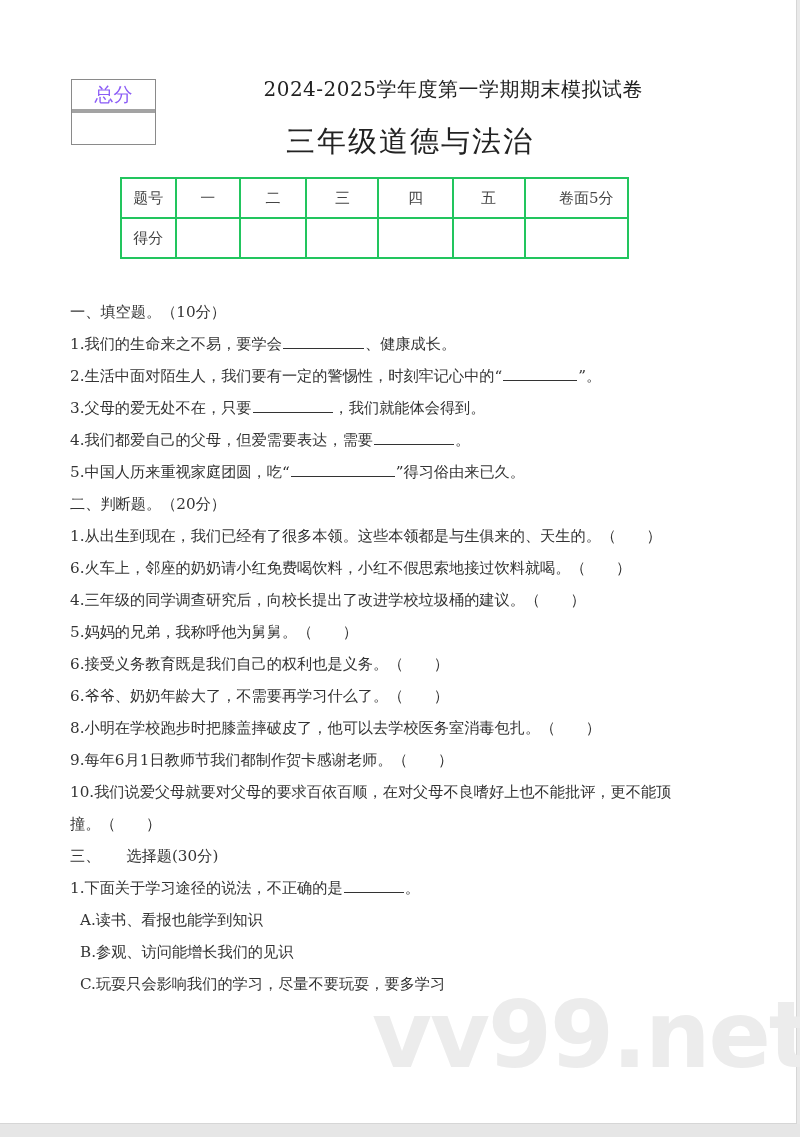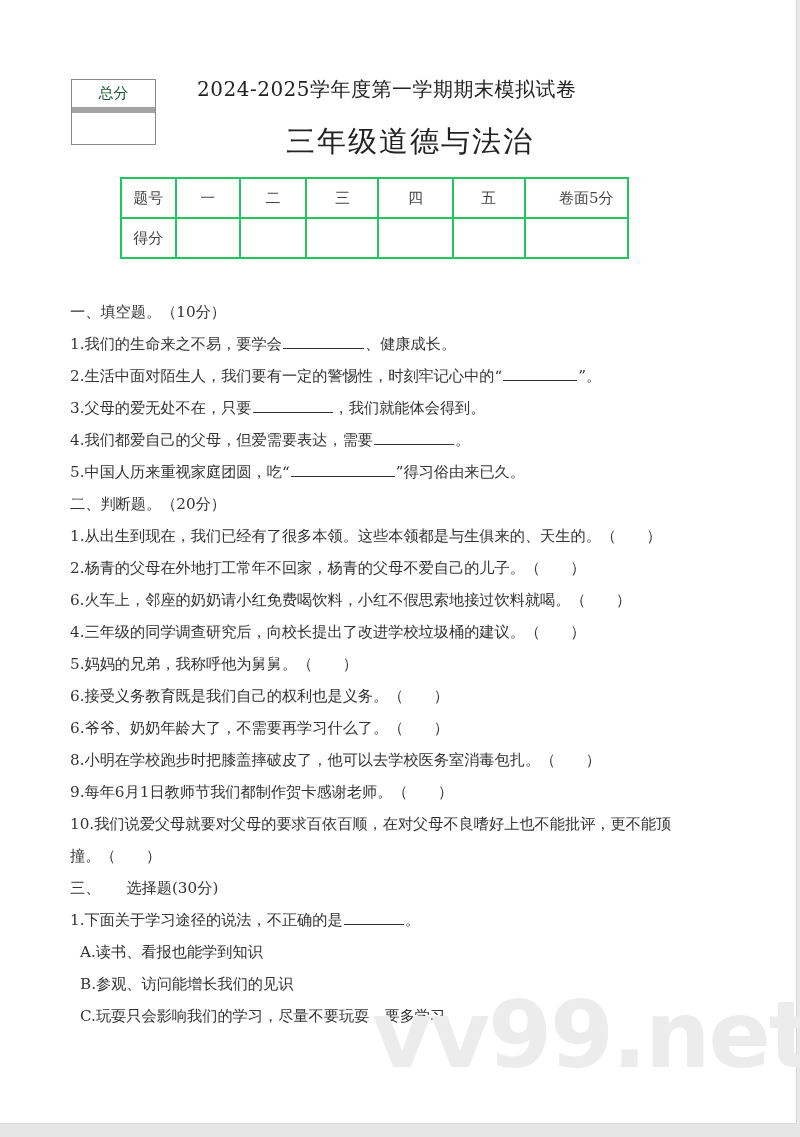--- a/index.html
+++ b/index.html
@@ -38,37 +38,37 @@
       position: absolute;
       left: 71px;
       top: 79px;
       width: 85px;
       height: 66px;
       border: 1px solid #8a8a8a;
       box-sizing: border-box;
     }
     .total-box .cell-top {
       height: 33px;
-      border-bottom: 6px solid #a3a3a3;
+      border-bottom: 4px solid #a3a3a3;
       box-sizing: border-box;
       display: flex;
       align-items: center;
       justify-content: center;
-      font-size: 15px;
-      color: #14532d;
+      font-size: 19px;
+      color: #8b5cf6;
     }
     .total-box .cell-bottom {
       height: 31px;
     }
     .exam-title {
       position: absolute;
-      left: 197px;
+      left: 213px;
       top: 76px;
       width: 430px;
-      text-align: left;
+      text-align: right;
       font-size: 20px;
       color: #222;
       letter-spacing: 0.5px;
     }
     .subject-title {
       position: absolute;
       left: 250px;
       top: 122px;
       width: 320px;
       text-align: center;
@@ -195,21 +195,20 @@
     </div>
     <div class="line">
       <span>4.我们都爱自己的父母，但爱需要表达，需要</span><span class="blank" style="width:80px"></span><span>。</span>
     </div>
     <div class="line">
       <span>5.中国人历来重视家庭团圆，吃“</span><span class="blank" style="width:104px"></span><span>”得习俗由来已久。</span>
     </div>
 
     <div class="line">二、判断题。（20分）</div>
     <div class="line"><span>1.从出生到现在，我们已经有了很多本领。这些本领都是与生俱来的、天生的。</span><span class="paren">（　　）</span></div>
-    <div class="line"><span>2.杨青的父母在外地打工常年不回家，杨青的父母不爱自己的儿子。</span><span class="paren">（　　）</span></div>
     <div class="line"><span>6.火车上，邻座的奶奶请小红免费喝饮料，小红不假思索地接过饮料就喝。</span><span class="paren">（　　）</span></div>
     <div class="line"><span>4.三年级的同学调查研究后，向校长提出了改进学校垃圾桶的建议。</span><span class="paren">（　　）</span></div>
     <div class="line"><span>5.妈妈的兄弟，我称呼他为舅舅。</span><span class="paren">（　　）</span></div>
     <div class="line"><span>6.接受义务教育既是我们自己的权利也是义务。</span><span class="paren">（　　）</span></div>
     <div class="line"><span>6.爷爷、奶奶年龄大了，不需要再学习什么了。</span><span class="paren">（　　）</span></div>
     <div class="line"><span>8.小明在学校跑步时把膝盖摔破皮了，他可以去学校医务室消毒包扎。</span><span class="paren">（　　）</span></div>
     <div class="line"><span>9.每年6月1日教师节我们都制作贺卡感谢老师。</span><span class="paren">（　　）</span></div>
     <div class="line">10.我们说爱父母就要对父母的要求百依百顺，在对父母不良嗜好上也不能批评，更不能顶</div>
     <div class="line"><span>撞。</span><span class="paren">（　　）</span></div>
 

